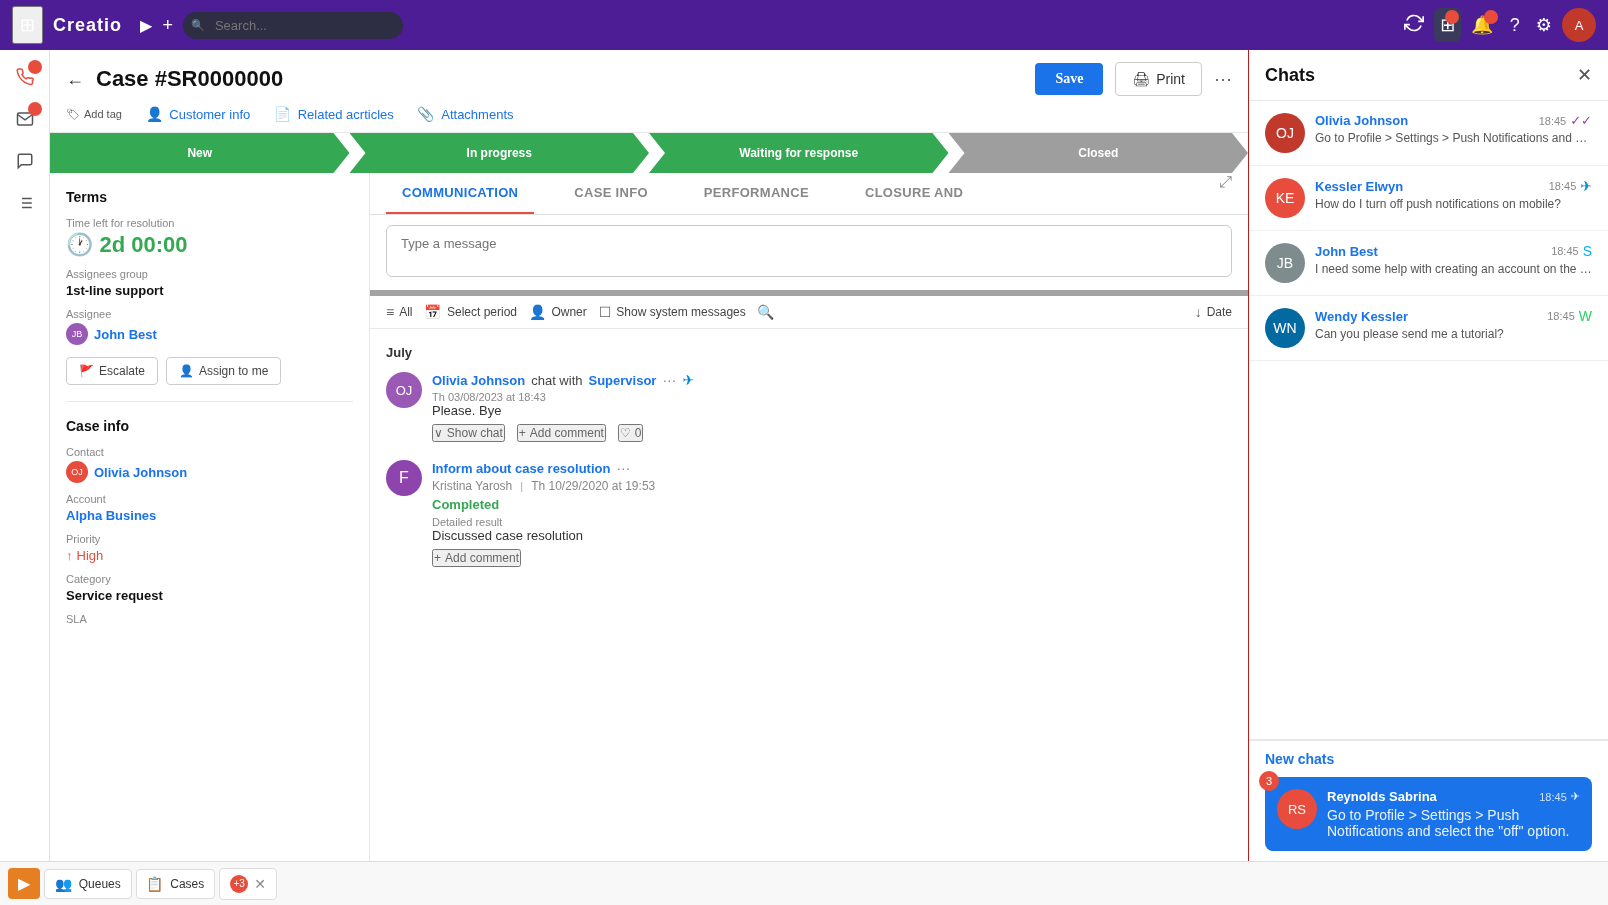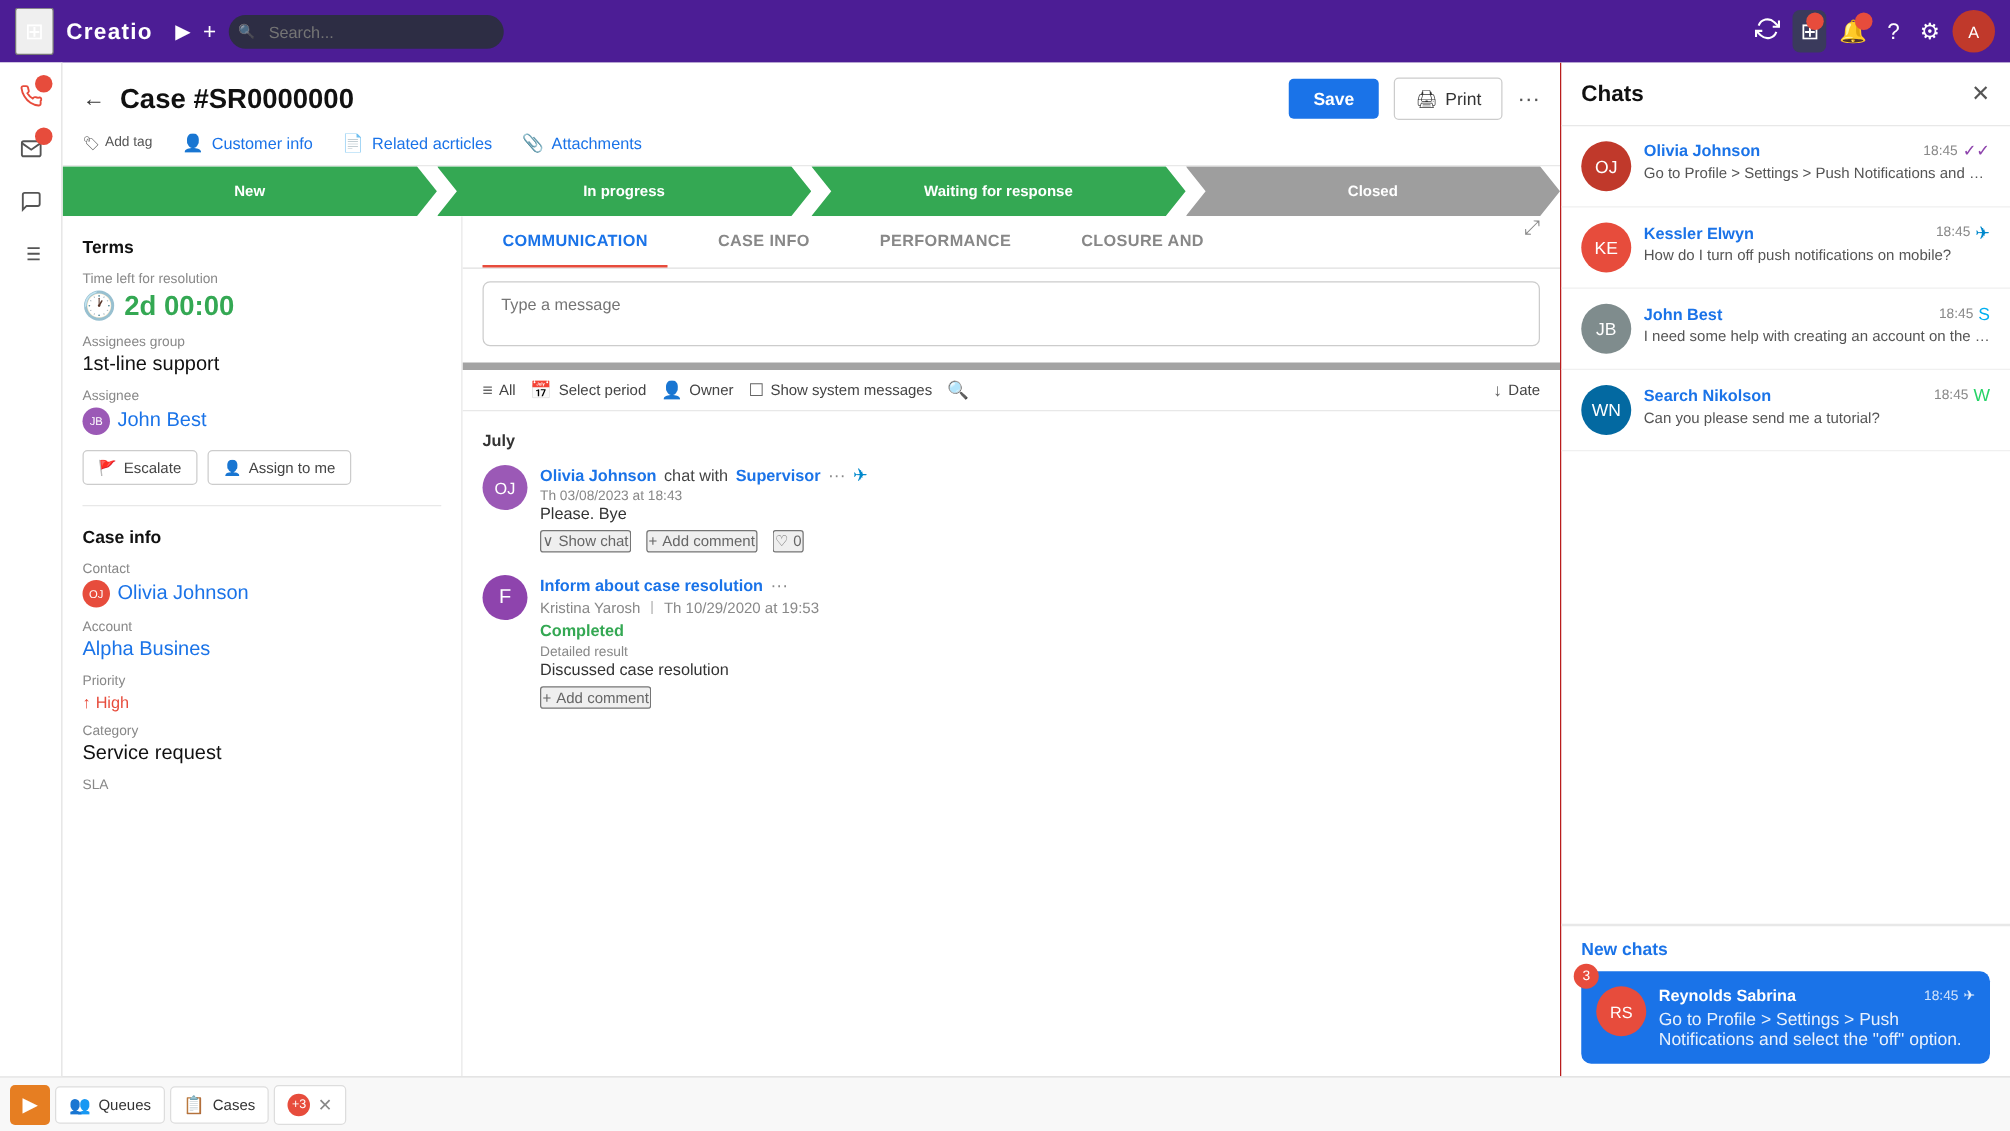--- a/index.html
+++ b/index.html
@@ -75,21 +75,21 @@
     .case-panel { flex: 1; background: #fff; overflow: hidden; display: flex; flex-direction: column; }
 
     
     .case-header {
       padding: 12px 16px 0 16px;
       border-bottom: 1px solid #e8e8e8;
     }
     .case-header-row1 { display: flex; align-items: center; margin-bottom: 10px; gap: 12px; }
     .back-btn { background: none; border: none; font-size: 18px; cursor: pointer; color: #333; }
     .case-title { font-size: 22px; font-weight: 700; color: #111; flex: 1; }
-    .btn-save { background: #1a73e8; color: white; border: none; border-radius: 4px; padding: 8px 20px; font-size: 14px; font-weight: 600; cursor: pointer; }
+    .btn-save { background: #1a73e8; color: white; border: none; border-radius: 4px; padding: 8px 20px; font-size: 14px; font-weight: 600; cursor: pointer; font-family: Liberation Serif, serif; }
     .btn-print { background: white; color: #333; border: 1px solid #ccc; border-radius: 4px; padding: 8px 16px; font-size: 14px; cursor: pointer; display: flex; align-items: center; gap: 6px; }
     .btn-more { background: none; border: none; font-size: 18px; cursor: pointer; color: #555; }
 
     .case-header-row2 { display: flex; align-items: center; gap: 24px; margin-bottom: 10px; }
     .tag-item { display: flex; align-items: center; gap: 4px; color: #555; cursor: pointer; font-size: 12px; }
     .tag-item span { font-size: 11px; }
     .header-link { display: flex; align-items: center; gap: 6px; color: #1a73e8; font-size: 13px; cursor: pointer; text-decoration: none; }
     .header-link .icon { font-size: 14px; }
 
     
@@ -110,21 +110,21 @@
     
     .info-panel {
       width: 320px;
       border-right: 1px solid #e8e8e8;
       padding: 16px;
       overflow-y: auto;
       flex-shrink: 0;
     }
     .info-section-title { font-size: 14px; font-weight: 700; color: #111; margin-bottom: 12px; }
     .info-field-label { font-size: 11px; color: #888; margin-bottom: 3px; margin-top: 10px; }
-    .info-field-value { font-size: 16px; color: #111; font-weight: 400; }
+    .info-field-value { font-size: 13px; color: #111; font-weight: 700; }
     .info-field-value.link { color: #1a73e8; cursor: pointer; }
     .timer { font-size: 22px; font-weight: 700; color: #34a853; display: flex; align-items: center; gap: 6px; }
     .timer-icon { color: #34a853; }
     .assignee-row { display: flex; align-items: center; gap: 6px; }
     .assignee-avatar { width: 22px; height: 22px; border-radius: 50%; background: #9b59b6; display: flex; align-items: center; justify-content: center; color: white; font-size: 9px; }
     .action-btns { display: flex; gap: 8px; margin-top: 12px; }
     .action-btn {
       display: flex; align-items: center; gap: 5px;
       border: 1px solid #ccc; border-radius: 4px; padding: 6px 12px;
       background: white; cursor: pointer; font-size: 12px; color: #444;
@@ -580,21 +580,21 @@
               </span>
             </div>
             <div class="chat-message">I need some help with creating an account on the website. Could you send me an instruction?</div>
           </div>
         </div>
 
         <div class="chat-item">
           <div class="chat-avatar-placeholder" style="background:#0369a1;">WN</div>
           <div class="chat-info">
             <div class="chat-name-row">
-              <span class="chat-name">Search Nikolson</span>
+              <span class="chat-name">Wendy Kessler</span>
               <span class="chat-time">
                 <span>18:45</span>
                 <span class="whatsapp-icon">W</span>
               </span>
             </div>
             <div class="chat-message">Can you please send me a tutorial?</div>
           </div>
         </div>
 
       </div>

